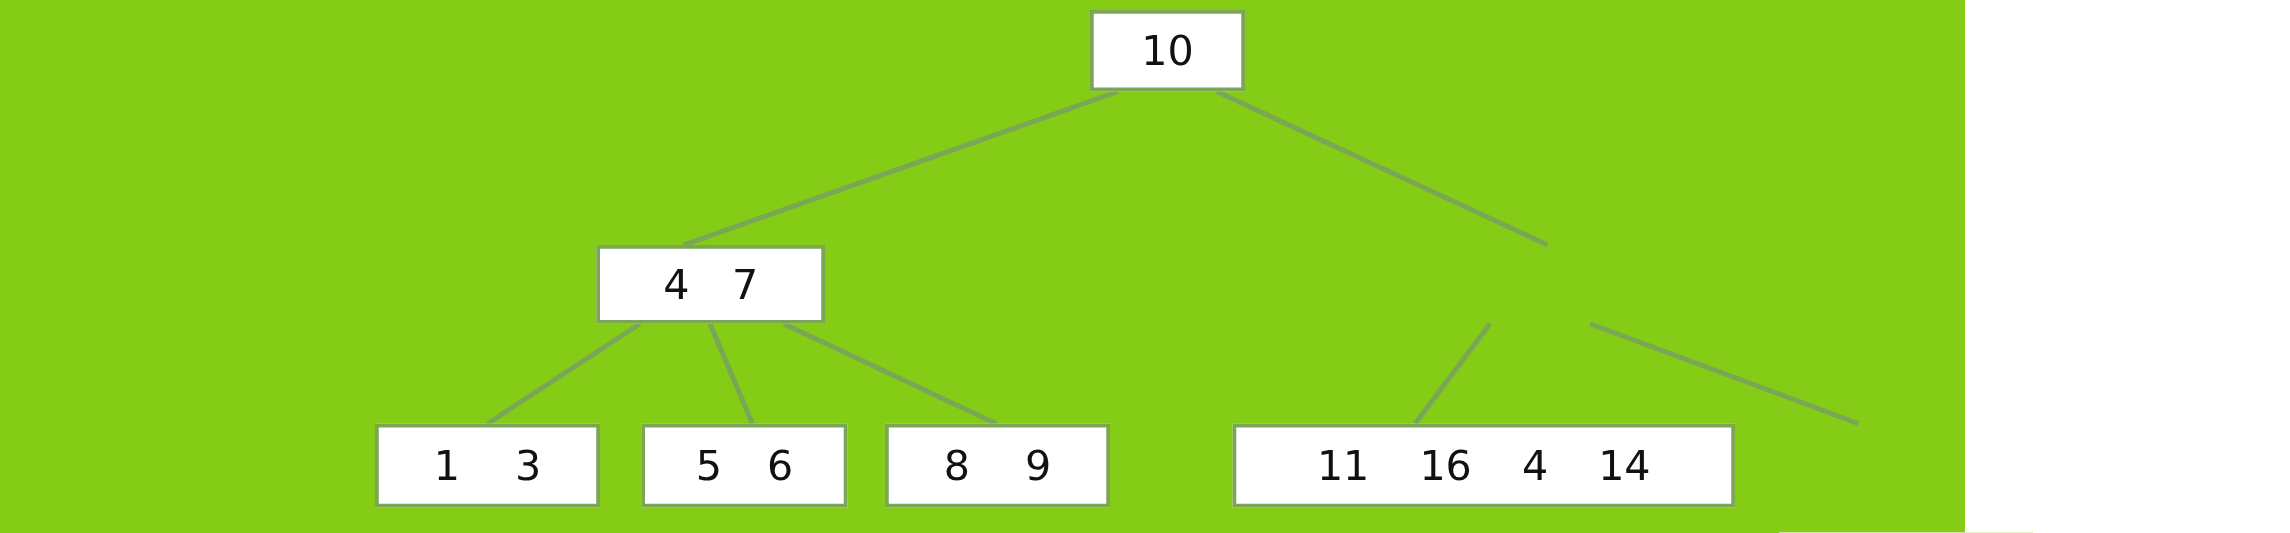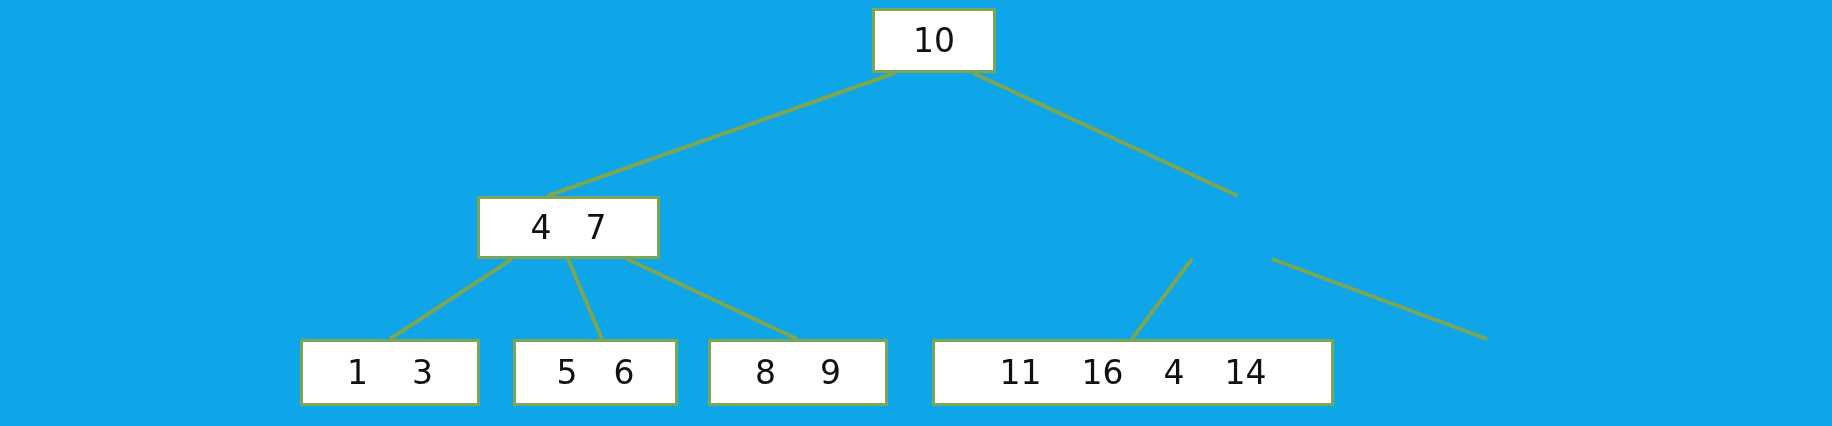--- a/index.html
+++ b/index.html
@@ -6,23 +6,23 @@
   html, body {
     margin: 0;
     padding: 0;
     background: #ffffff;
   }
   body {
     font-family: "DejaVu Sans", sans-serif;
   }
   #canvas {
     position: relative;
-    width: 1832px;
+    width: 1572px;
     height: 426px;
-    background: #0ea5e9;
+    background: #84cc16;
     overflow: hidden;
   }
   #edge-layer {
     position: absolute;
     left: 0;
     top: 0;
     width: 1832px;
     height: 426px;
     pointer-events: none;
   }
@@ -54,21 +54,21 @@
   }
   .node-root   { left: 872px;  top: 8px;   width: 124px; height: 65px; }
   .node-l2a    { left: 477px;  top: 196px; width: 183px; height: 63px; }
   .node-l2b    { left: 1167px; top: 196px; width: 125px; height: 63px; }
   .node-leaf1  { left: 300px;  top: 339px; width: 180px; height: 67px; }
   .node-leaf1 .key + .key { margin-left: 44px; }
   .node-leaf2  { left: 513px;  top: 339px; width: 165px; height: 67px; }
   .node-leaf2 .key + .key { margin-left: 36px; }
   .node-leaf3  { left: 708px;  top: 339px; width: 180px; height: 67px; }
   .node-leaf3 .key + .key { margin-left: 44px; }
-  .node-leaf4  { left: 932px;  top: 339px; width: 402px; height: 67px; }
+  .node-leaf4  { left: 986px;  top: 339px; width: 402px; height: 67px; }
   .node-leaf4 .key + .key { margin-left: 40px; }
   .node-leaf5  { left: 1408px; top: 339px; width: 158px; height: 67px; }
   .node-leaf5 .key + .key { margin-left: 26px; }
 </style>
 </head>
 <body>
 
 <div id="canvas">
 
   <svg id="edge-layer" width="1832" height="426" viewBox="0 0 1832 426" xmlns="http://www.w3.org/2000/svg">

